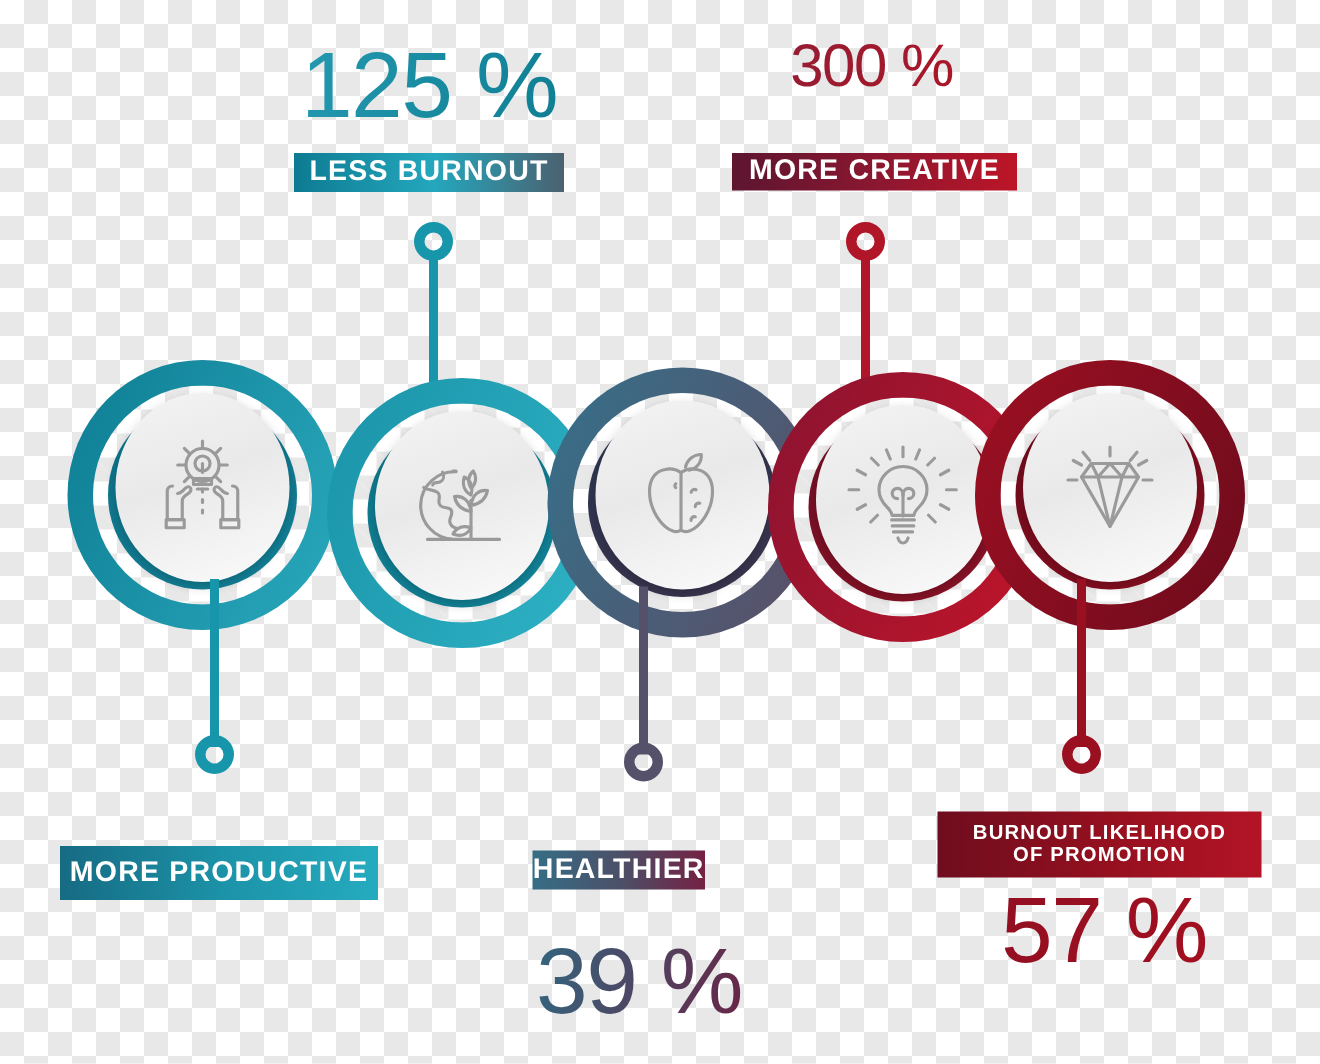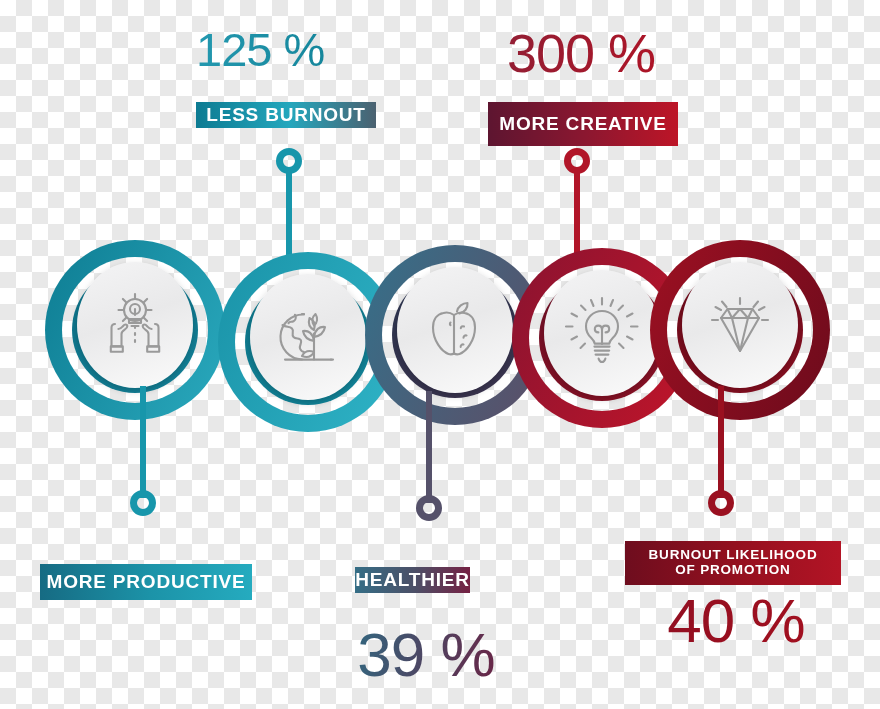--- a/index.html
+++ b/index.html
@@ -84,25 +84,25 @@
   .ico{stroke:#9a9a9a;stroke-width:2.1;fill:none;
        stroke-linecap:round;stroke-linejoin:round;}
   .ico-d{stroke:#9a9a9a;stroke-width:2.1;fill:none;
        stroke-linecap:round;stroke-linejoin:round;stroke-dasharray:2 5;}
 </style>
 </head>
 <body>
 
 <div id="stage">
 
-  <div class="pct" id="pct-top-0" style="left: 196px; top: 22px; width: 180px; font-size: 47px; background-image: linear-gradient(100deg, rgb(36, 153, 176) 0%, rgb(15, 126, 147) 100%);">125 %</div>
+  <div class="pct" id="pct-top-0" style="left: 196px; top: 22px; width: 180px; font-size: 62px; text-align: center; background-image: linear-gradient(100deg, rgb(36, 153, 176) 0%, rgb(15, 126, 147) 100%);">125 %</div>
   <div class="badge one-line" id="badge-top-0" style="left: 196px; top: 102px; width: 180px; height: 26px; background: linear-gradient(90deg, rgb(13, 123, 146) 0%, rgb(36, 167, 189) 52%, rgb(75, 97, 112) 100%);">LESS BURNOUT</div>
 
-  <div class="pct" id="pct-top-1" style="left: 486px; top: 22px; width: 190px; font-size: 54px; text-align: center; background-image: linear-gradient(100deg, rgb(143, 32, 54) 0%, rgb(177, 19, 37) 100%);">300 %</div>
-  <div class="badge one-line" id="badge-top-1" style="left: 488px; top: 102px; width: 190px; height: 44px; background: linear-gradient(90deg, rgb(93, 21, 48) 0%, rgb(140, 23, 48) 52%, rgb(189, 21, 39) 100%);">MORE CREATIVE</div>
+  <div class="pct" id="pct-top-1" style="left: 486px; top: 22px; width: 190px; font-size: 40px; text-align: center; background-image: linear-gradient(100deg, rgb(143, 32, 54) 0%, rgb(177, 19, 37) 100%);">300 %</div>
+  <div class="badge one-line" id="badge-top-1" style="left: 488px; top: 102px; width: 190px; height: 25px; background: linear-gradient(90deg, rgb(93, 21, 48) 0%, rgb(140, 23, 48) 52%, rgb(189, 21, 39) 100%);">MORE CREATIVE</div>
 
   <div class="pin" id="pin-top-0" style="left:274px;top:148px;width:30px;height:130px;">
     <span class="knob" style="top: 0px; border-color: rgb(23, 150, 171);"></span>
     <span class="stem" style="top: 24px; height: 110px; background: rgb(23, 150, 171);"></span>
   </div>
 
   <div class="pin" id="pin-top-1" style="left:562px;top:148px;width:30px;height:130px;">
     <span class="knob" style="top: 0px; border-color: rgb(177, 21, 40);"></span>
     <span class="stem" style="top: 24px; height: 110px; background: rgb(177, 21, 40);"></span>
   </div>
@@ -223,15 +223,15 @@
     <span class="knob" style="top: 104px; border-color: rgb(154, 16, 32);"></span>
   </div>
 
   <div class="badge one-line" id="badge-bot-0" style="left: 40px; top: 564px; width: 212px; height: 36px; background: linear-gradient(90deg, rgb(22, 107, 131) 0%, rgb(28, 147, 168) 52%, rgb(37, 171, 191) 100%);">MORE PRODUCTIVE</div>
 
   <div class="badge one-line" id="badge-bot-1" style="left: 355px; top: 567px; width: 115px; height: 26px; background: linear-gradient(90deg, rgb(53, 110, 134) 0%, rgb(76, 79, 103) 52%, rgb(117, 33, 67) 100%);">HEALTHIER</div>
   <div class="pct" id="pct-bot-1" style="left: 346px; top: 575px; width: 160px; font-size: 62px; text-align: center; background-image: linear-gradient(100deg, rgb(47, 107, 131) 0%, rgb(109, 32, 66) 100%); margin-top: 44px;">39 %</div>
 
   <div class="badge two-line" id="badge-bot-2" style="left: 625px; top: 541px; width: 216px; height: 44px; background: linear-gradient(90deg, rgb(110, 13, 30) 0%, rgb(148, 16, 31) 52%, rgb(179, 20, 37) 100%);">BURNOUT LIKELIHOOD
 OF PROMOTION</div>
-  <div class="pct" id="pct-bot-2" style="left: 630px; top: 585px; width: 212px; font-size: 62px; text-align: center; background-image: linear-gradient(100deg, rgb(142, 15, 34) 0%, rgb(165, 16, 31) 100%);">40 %</div>
+  <div class="pct" id="pct-bot-2" style="left: 630px; top: 585px; width: 212px; font-size: 62px; text-align: center; background-image: linear-gradient(100deg, rgb(142, 15, 34) 0%, rgb(165, 16, 31) 100%);">57 %</div>
 
 </div>
 
 </body></html>

